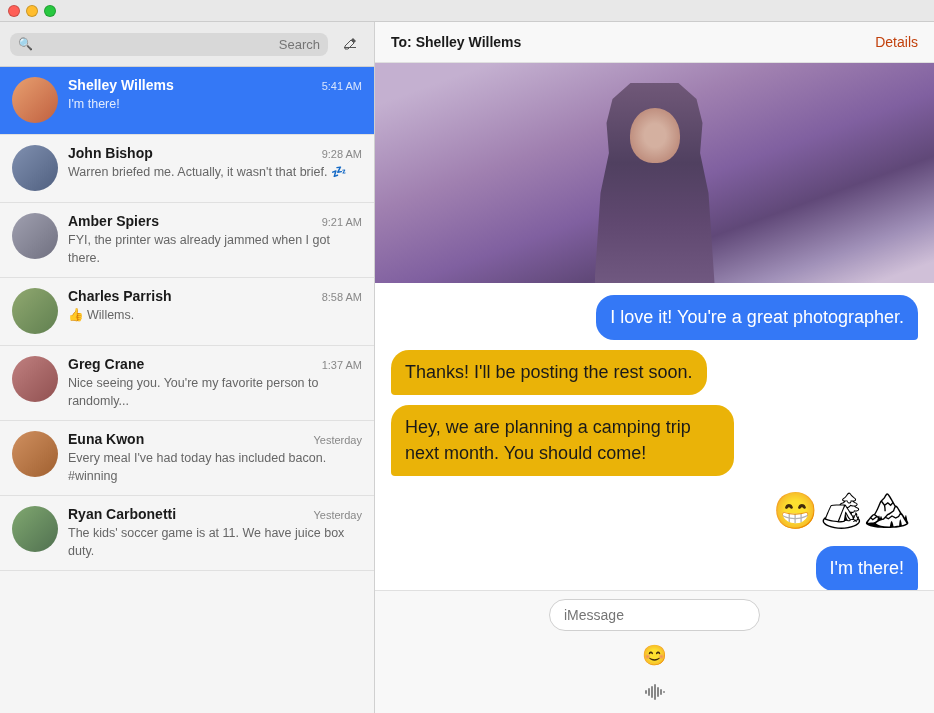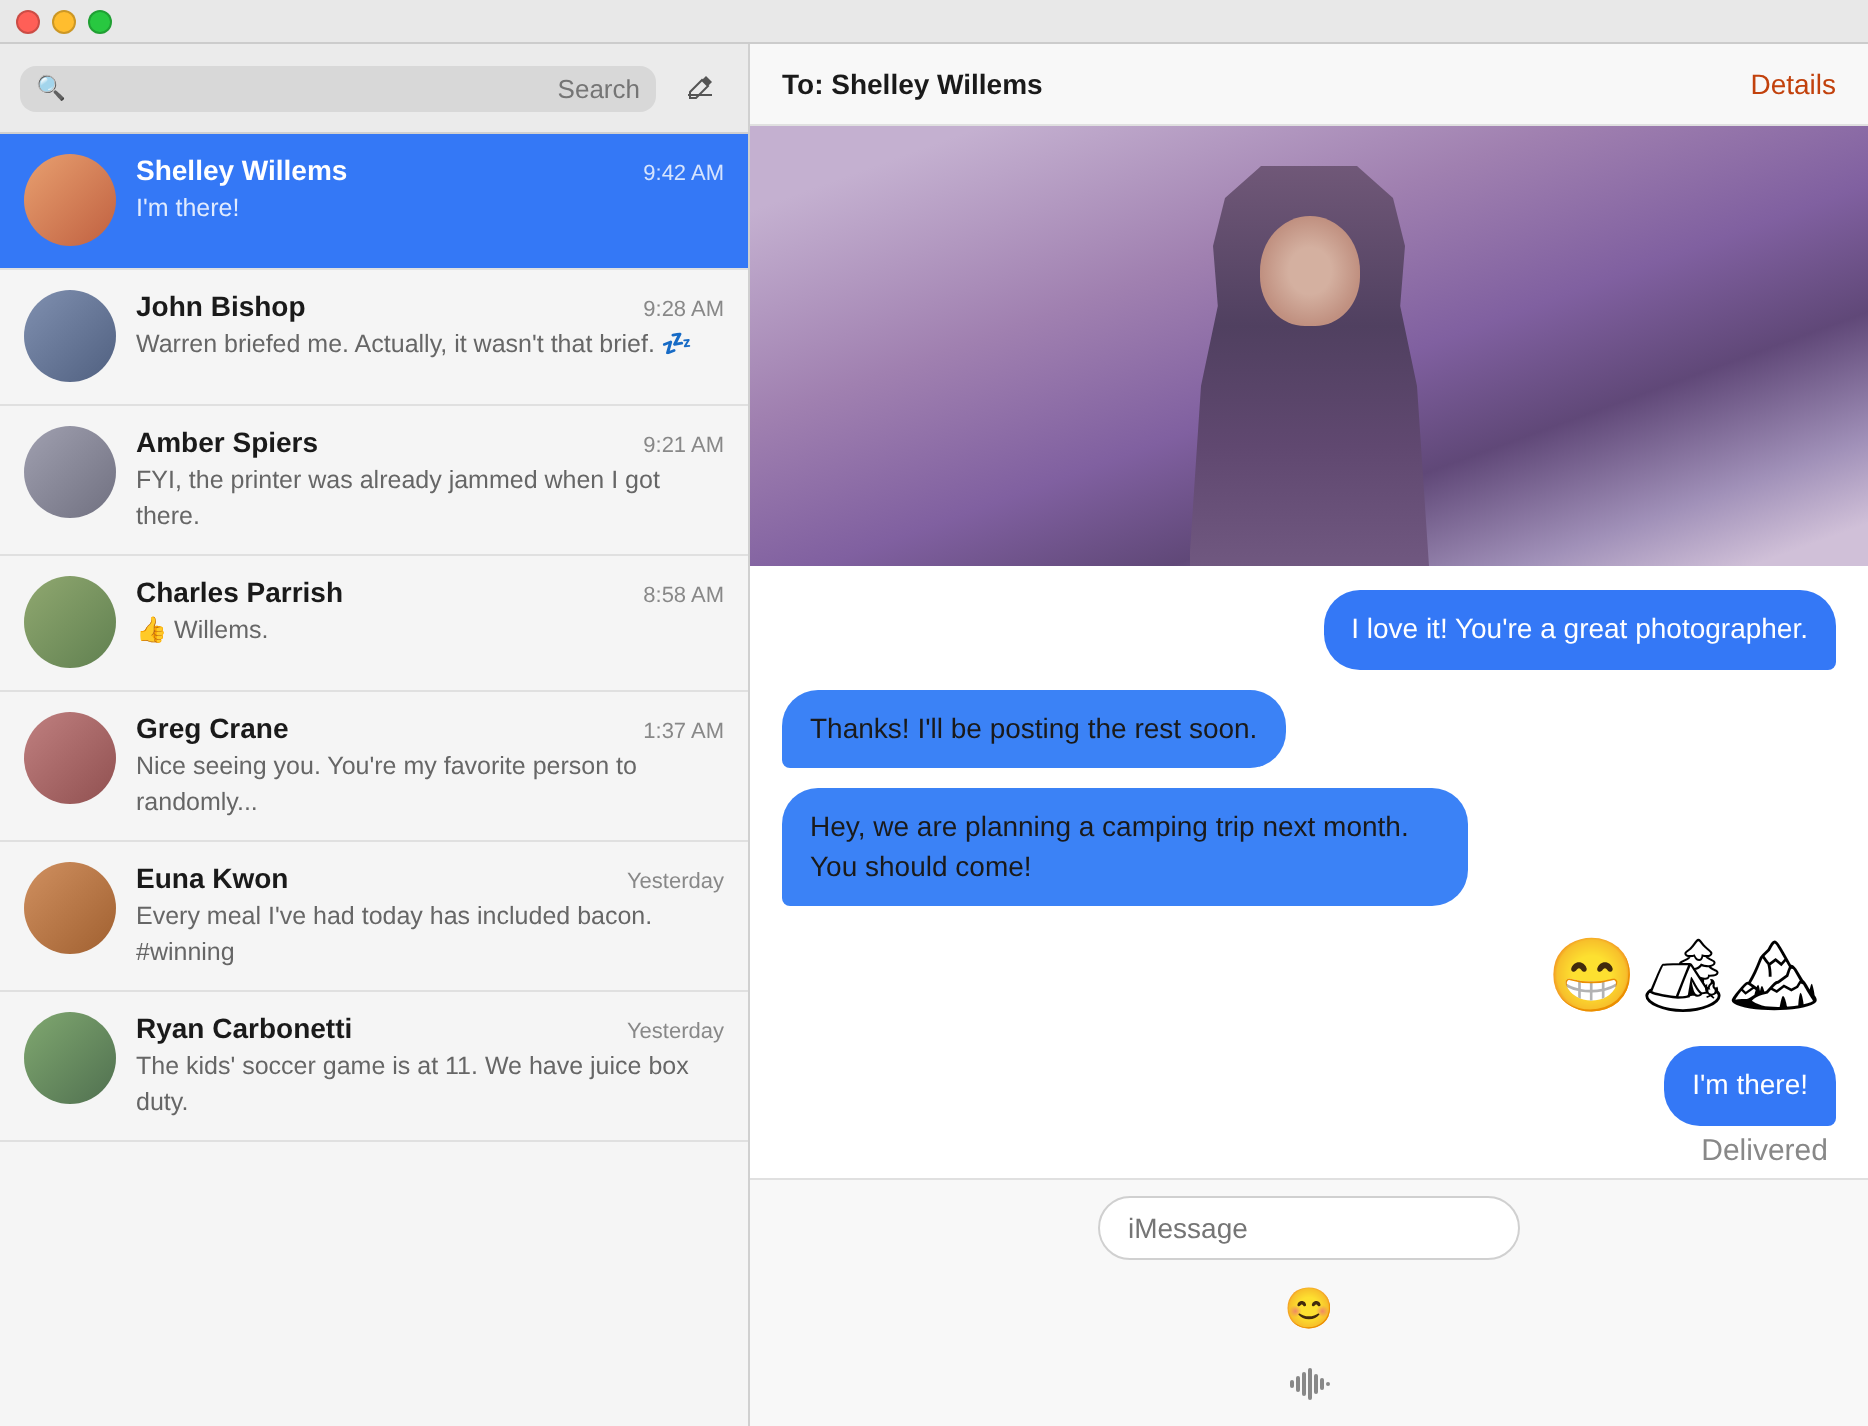--- a/index.html
+++ b/index.html
@@ -255,26 +255,26 @@
       padding: 12px 16px;
       display: flex;
       flex-direction: column;
       gap: 10px;
     }
 
     .message-bubble {
       max-width: 65%;
       padding: 10px 14px;
       border-radius: 18px;
-      font-size: 14px;
+      font-size: 18px;
       line-height: 1.4;
       word-wrap: break-word;
     }
     .message-bubble.received {
-      background: #3b82f6;
+      background: #eab308;
       color: #1a1a1a;
       align-self: flex-start;
       border-bottom-left-radius: 4px;
     }
     .message-bubble.sent {
       background: #3478f6;
       color: white;
       align-self: flex-end;
       border-bottom-right-radius: 4px;
     }
@@ -370,21 +370,21 @@
       </button>
     </div>
 
     <div class="conversation-list">
 
     <div class="conversation-item active">
     <div class="avatar av-shelley"></div>
     <div class="conv-content">
       <div class="conv-header">
         <span class="conv-name">Shelley Willems</span>
-        <span class="conv-time">9:42 AM</span>
+        <span class="conv-time">5:41 AM</span>
       </div>
       <div class="conv-preview">I'm there!</div>
     </div>
   </div>
         <div class="conversation-item">
     <div class="avatar av-john"></div>
     <div class="conv-content">
       <div class="conv-header">
         <span class="conv-name">John Bishop</span>
         <span class="conv-time">9:28 AM</span>

